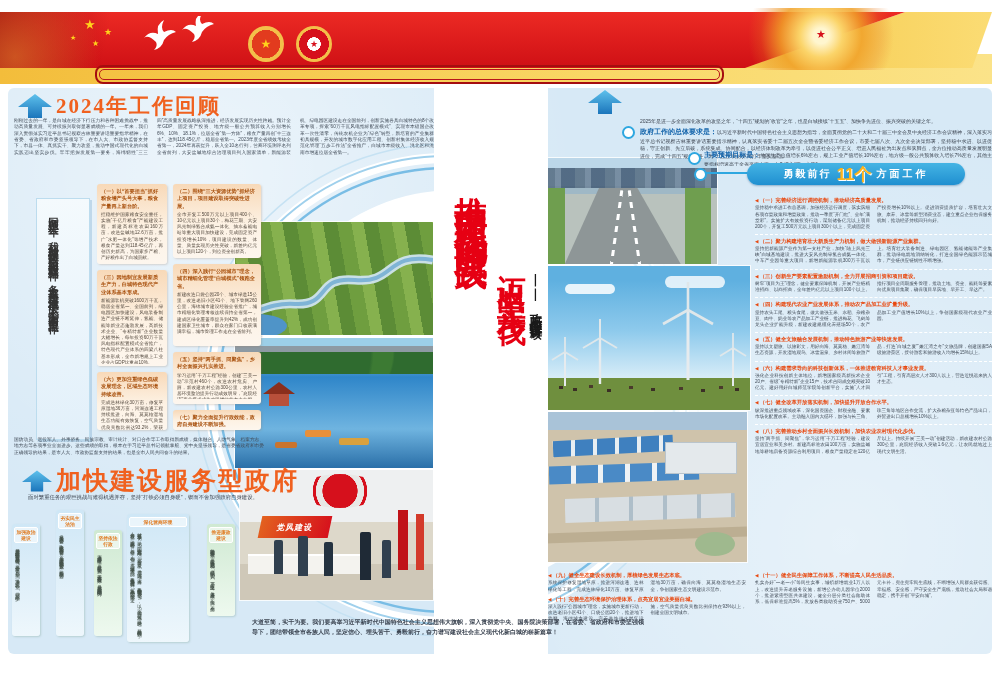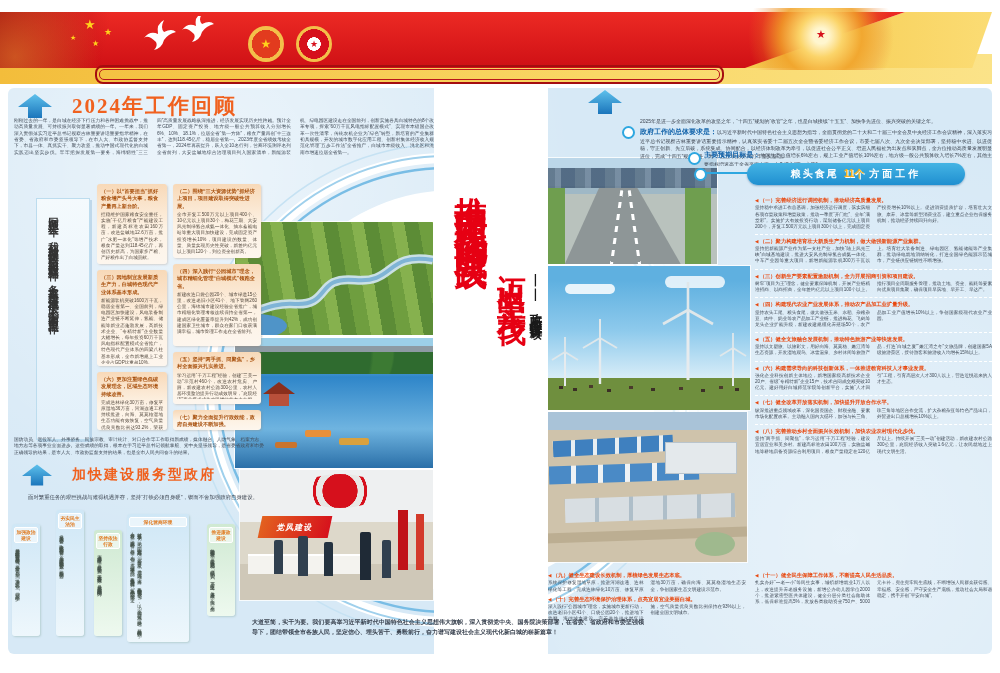--- a/index.html
+++ b/index.html
@@ -23,42 +23,42 @@
   .embstar{color:#ffd21c;font-size:12px;line-height:1;}
   
   .content{left:8px;top:88px;width:984px;height:566px;background:
     radial-gradient(circle at 20% 15%,rgba(255,255,255,.55),transparent 40%),
     radial-gradient(circle at 85% 80%,rgba(255,255,255,.4),transparent 45%),
     #d7e9f6;border-radius:6px;}
   .band{left:434px;top:88px;width:114px;height:566px;background:#fff;z-index:3;}
   .disc{left:255px;top:190px;width:400px;height:400px;border-radius:50%;background:#fff;z-index:1;}
   .rings{left:0;top:88px;z-index:1;}
   
-  .sechead{display:flex;align-items:center;gap:20px;z-index:4;}
+  .sechead{display:flex;align-items:center;gap:4px;z-index:4;}
   .sectitle{font-family:"Liberation Serif","DejaVu Serif",serif;font-weight:900;color:#f0611f;font-size:21px;letter-spacing:2px;white-space:nowrap;}
   .t5l{font-size:4.7px;line-height:1.35;color:#414b57;text-align:justify;}
   .cols3{column-count:3;column-gap:9px;}
   
   .quote{left:36px;top:198px;width:54px;height:242px;background:linear-gradient(180deg,#f4fafd,#e2f0fa);border:1px solid #bcdcee;box-shadow:2px 2px 0 rgba(120,170,205,.35);writing-mode:vertical-lr;font-size:10.5px;font-weight:bold;color:#333;letter-spacing:2px;line-height:24px;padding:10px 5px;box-sizing:border-box;z-index:4;}
   
   .lbox{background:linear-gradient(180deg,#f8d9b8,#fdf2e4 55%,#fdf6ee);border-radius:3px;padding:4px 4px;box-sizing:border-box;box-shadow:1px 1px 2px rgba(150,120,90,.25);z-index:4;position:absolute;}
   .lbox-t{font-size:5.2px;font-weight:bold;color:#a8500d;line-height:1.4;margin-bottom:2px;}
   .lbox-b{font-size:4.6px;line-height:1.35;color:#53493f;text-align:justify;overflow:hidden;}
   
   .hl1{left:448px;top:170px;writing-mode:vertical-rl;font-size:33px;font-weight:900;color:#e60013;letter-spacing:5px;z-index:5;}
   .hl2{left:492px;top:250px;writing-mode:vertical-rl;font-size:29px;font-weight:900;color:#e60013;letter-spacing:9px;z-index:5;}
   .hl3{left:527px;top:274px;writing-mode:vertical-rl;font-size:12.5px;font-weight:bold;color:#1a1a1a;letter-spacing:2px;z-index:5;}
   
   .rintro{font-size:5px;line-height:1.5;color:#3c4450;text-align:justify;z-index:4;}
   .blab{color:#1565ab;font-weight:900;font-size:7px;}
   .donut{width:9px;height:9px;border:2.5px solid #2ea7e0;border-radius:50%;background:#fff;z-index:4;}
   .cline{height:2px;background:#2ea7e0;z-index:4;}
   .badge{left:747px;top:163px;width:218px;height:22px;background:linear-gradient(180deg,#45b4e4,#1f8fd0);border-radius:11px;display:flex;align-items:center;justify-content:center;gap:5px;z-index:4;box-shadow:0 1px 2px rgba(30,90,140,.4);}
   .badge .w{color:#fff;font-weight:900;font-size:10px;letter-spacing:2px;}
-  .badge .n{color:#ffb31a;font-weight:900;font-size:10px;text-shadow:1px 1px 0 #fff;}
+  .badge .n{color:#ffb31a;font-weight:900;font-size:17px;text-shadow:1px 1px 0 #fff;}
   .ritems{left:755px;top:194px;width:237px;height:368px;overflow:hidden;z-index:4;}
   .ritem{border-bottom:1px dashed #ffffff;padding:3px 0 4px 0;}
   .ritem-t{font-size:5.3px;font-weight:bold;color:#e8480f;line-height:1.4;}
   .ritem-t:before{content:"◀ ";font-size:4.5px;}
   .ritem-b{font-size:4.6px;line-height:1.33;color:#414b57;text-align:justify;column-count:2;column-gap:7px;margin-top:1px;}
   .bitem-t{font-size:5.3px;font-weight:bold;color:#e8480f;line-height:1.4;}
   .bitem-t:before{content:"◀ ";font-size:4.5px;}
   
   .scol{position:absolute;border-radius:3px;padding:3px 2px;box-sizing:border-box;z-index:4;box-shadow:1px 1px 2px rgba(110,150,130,.3);}
   .c-blue{background:linear-gradient(180deg,#cfe7f6,#eef7fc);}
@@ -247,21 +247,21 @@
   <div class="lbox" style="left:173px;top:410px;width:88px;height:20px;overflow:hidden;">
     <div class="lbox-t">（七）聚力全面提升行政效能，政府自身建设不断加强。</div>
     <div class="lbox-b" style="height:0px;">扎实开展党纪学习教育，深入推进“作风建设提升年”，大力整治形式主义，持续为基层减负，依法行政水平不断提升，政府系统执行力、公信力显著增强，风清气正的政治生态更加巩固。</div>
   </div>
   <div class="abs t5l" style="left:14px;top:437px;width:250px;height:28px;overflow:hidden;z-index:4;">国防动员、退役军人、外事侨务、民族宗教、审计统计、对口合作等工作取得新成绩，媒体融合、人防气象、档案方志、地方志等各项事业全面进步。这些成绩的取得，根本在于习近平总书记领航掌舵、党中央坚强领导，是省委省政府和市委正确领导的结果，是市人大、市政协监督支持的结果，也是全市人民共同奋斗的结果。</div>
 
   <div class="abs sechead" style="left:22px;top:464px;">
     <svg width="30" height="22" viewBox="0 0 34 24">
       <path d="M17 0 L34 13 H24 V24 H10 V13 H0 Z" fill="url(#ag)"></path>
     </svg>
-    <span class="sectitle" style="font-size:14px;font-family:Liberation Serif, serif;">加快建设服务型政府</span>
+    <span class="sectitle" style="font-size:25px;font-family:Liberation Serif, serif;">加快建设服务型政府</span>
   </div>
   <div class="abs" style="left:28px;top:494px;width:290px;font-size:5.4px;color:#3c4450;z-index:4;">面对繁重任务的艰巨挑战与难得机遇并存，坚持“打铁必须自身硬”，锲而不舍加强政府自身建设。</div>
 
   <div class="scol c-blue" style="left:12px;top:524px;width:28px;height:112px;">
     <div class="scol-h">加强政治建设</div>
     <div class="scol-b">坚持用习近平新时代中国特色社会主义思想凝心铸魂，严格落实“第一议题”制度，坚决捍卫“两个确立”、做到“两个维护”。</div>
   </div>
   <div class="scol c-blue" style="left:56px;top:510px;width:28px;height:126px;">
     <div class="scol-h">夯实民主法治</div>
     <div class="scol-b">自觉接受人大法律监督、政协民主监督和社会舆论监督，高质量办理人大代表建议和政协委员提案，让权力在阳光下运行。</div>
@@ -291,21 +291,21 @@
   <div class="abs rintro" style="left:640px;top:127px;width:352px;height:34px;overflow:hidden;">
     <span class="blab">政府工作的总体要求是：</span><span>以习近平新时代中国特色社会主义思想为指导，全面贯彻党的二十大和二十届三中全会及中央经济工作会议精神，深入落实习近平总书记视察吉林重要讲话重要指示精神，认真落实省委十二届五次全会暨省委经济工作会议，市委七届八次、九次全会决策部署，坚持稳中求进、以进促稳，守正创新、先立后破，系统集成、协同配合，以经济体制改革为牵引，以促进社会公平正义、增进人民福祉为出发点和落脚点，全方位推动高质量发展明显进位，完成“十四五”规划任务，为“十五五”良好开局打牢坚实基础。</span>
   </div>
   <div class="abs donut" style="left:688px;top:152px;"></div>
   <div class="abs rintro" style="left:704px;top:150px;width:288px;height:16px;overflow:hidden;">
     <span class="blab">主要预期目标是：</span><span>地区生产总值增长6%左右，规上工业产值增长10%左右，地方级一般公共预算收入增长7%左右，其他主要指标增速高于全省平均水平，力争进入“第一方阵”。</span>
   </div>
   <div class="abs cline" style="left:700px;top:172px;width:48px;"></div>
   <div class="abs donut" style="left:694px;top:168px;"></div>
   <div class="abs badge">
-    <span class="w">粮头食尾</span>
+    <span class="w">勇毅前行</span>
     <span class="n">11个</span>
     <span class="w" style="letter-spacing:3px;text-align:center;">方面工作</span>
   </div>
 
   <div class="ritems abs">
     <div class="ritem">
       <div class="ritem-t">（一）完善经济运行调控机制，推动经济高质量发展。</div>
       <div class="ritem-b">坚持稳中求进工作总基调，加强经济运行调度，落实落细各项存量政策和增量政策，推动一季度“开门红”、全年“满堂彩”。实施扩大有效投资行动，谋划储备亿元以上项目200个，开复工500万元以上项目300个以上，完成固定资产投资增长10%以上。促进消费提质扩容，培育壮大文旅、康养、冰雪等新型消费业态，建立重点企业包保服务机制，推动经济持续回升向好。</div>
     </div>
     <div class="ritem">

